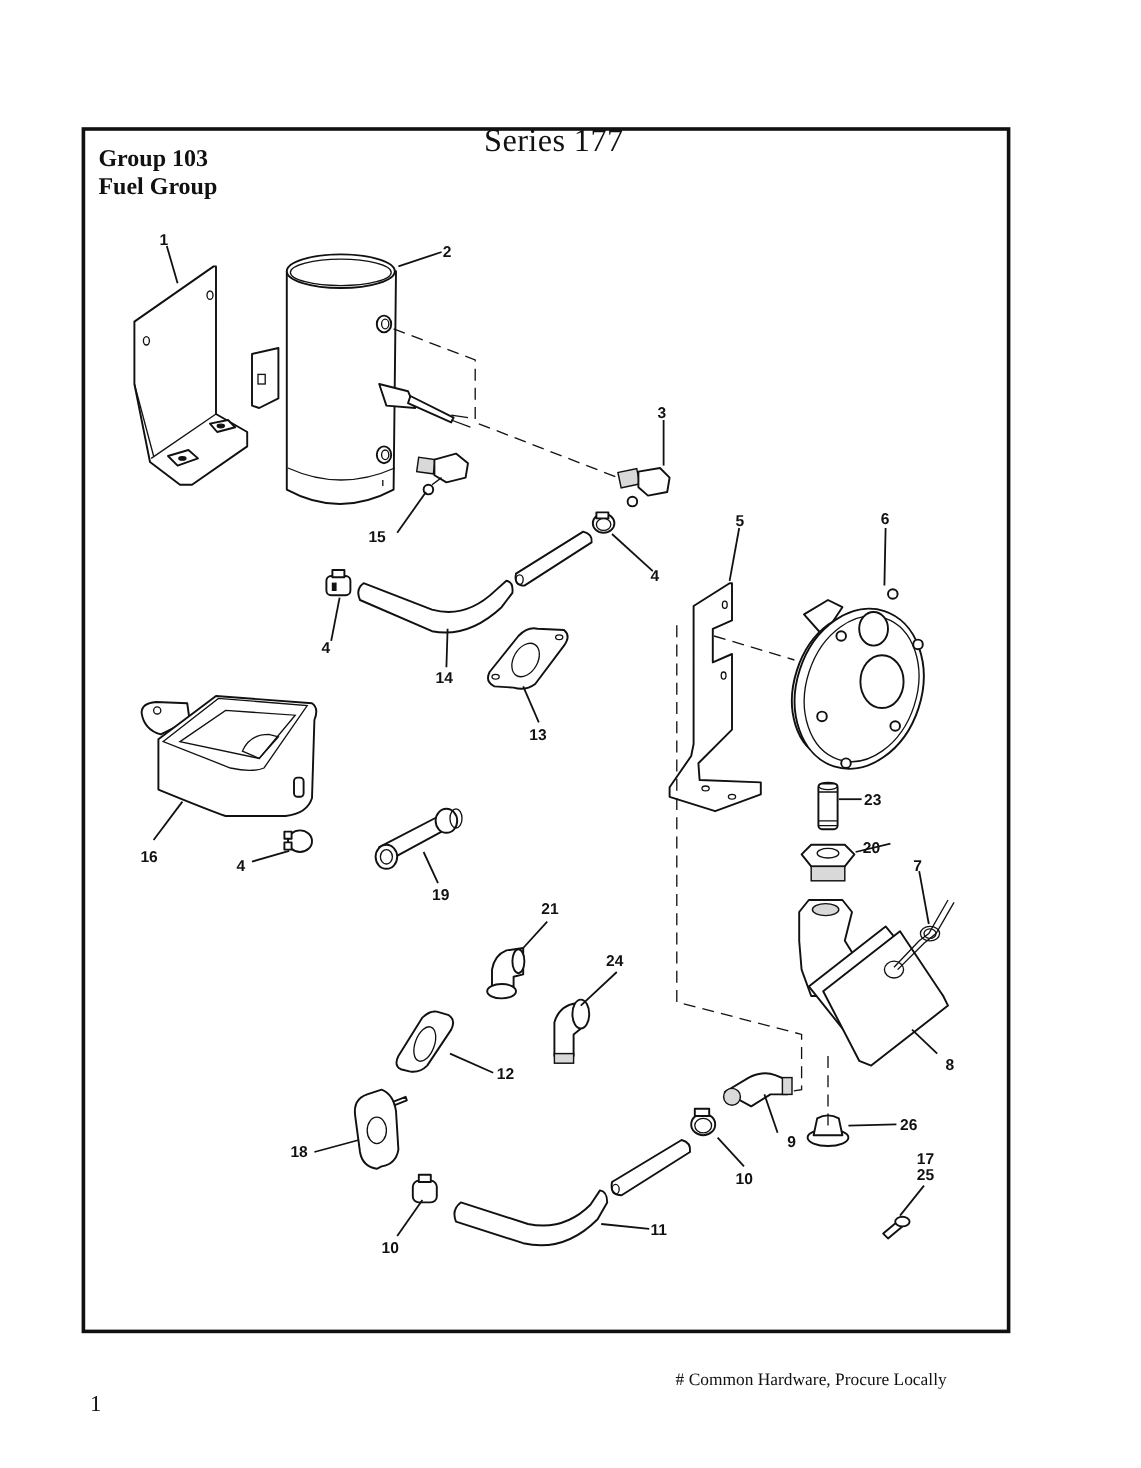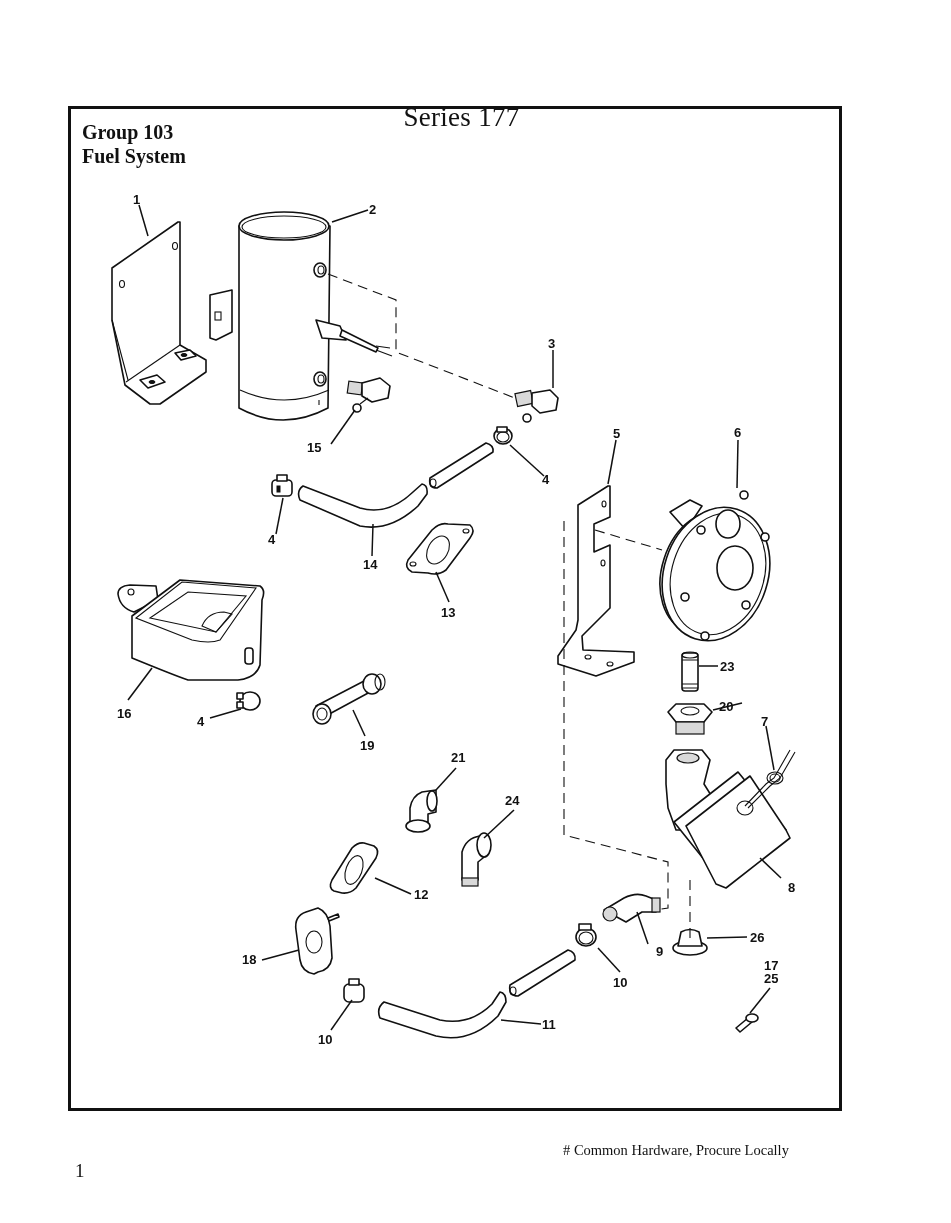--- a/index.html
+++ b/index.html
@@ -21,21 +21,21 @@
 </style>
 </head>
 <body>
 
 <div class="series-title"><span>Series 177</span></div>
 
 <div class="frame"></div>
 
 <div class="group-title">
   <div>Group 103</div>
-  <div>Fuel System</div>
+  <div>Fuel Group</div>
 </div>
 
 <svg class="diagram" viewBox="0 0 951 1223">
 
   <g>
     <path class="part" d="M112,268 L178,222 L180,222 L180,345 L206,360 L206,372 L160,404 L150,404 L125,385 L112,320 Z"></path>
     <path class="thin" d="M180,345 L126,382"></path>
     <path class="thin" d="M112,320 L128,380"></path>
     <ellipse class="thin" cx="175" cy="246" rx="2.5" ry="3.5"></ellipse>
     <ellipse class="thin" cx="122" cy="284" rx="2.5" ry="3.5"></ellipse>

